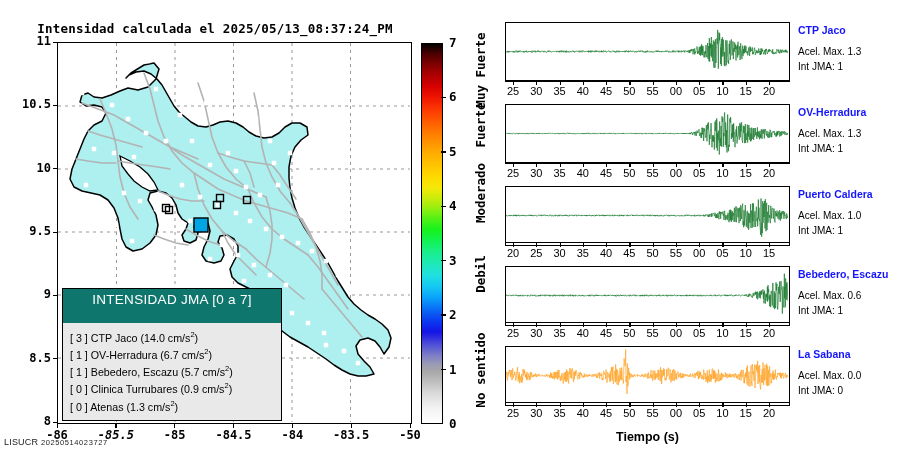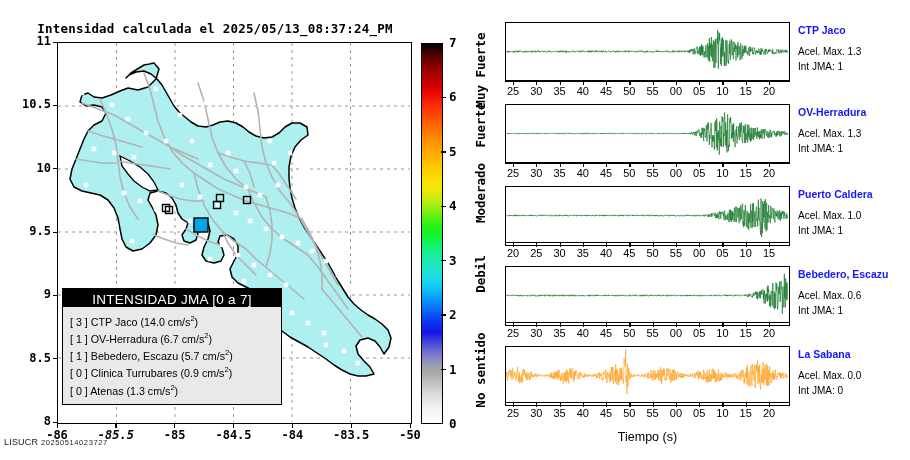--- a/index.html
+++ b/index.html
@@ -18,21 +18,21 @@
 
   
   .ytick-lab{position:absolute;right:0;font-family:"DejaVu Sans Mono",monospace;font-size:12px;
              font-weight:bold;color:#000;text-align:right;width:46px;}
   .xtick-lab{position:absolute;top:0;font-family:"DejaVu Sans Mono",monospace;font-size:12px;
              font-weight:bold;color:#000;text-align:center;width:60px;}
   .tickmark{position:absolute;background:#000;}
 
   
   #legend{left:62px;top:288px;width:220px;border:1px solid #000;background:#e9e9e9;box-sizing:border-box;}
-  #legend-header{background:#000000;color:#fff;text-align:center;font-size:13.5px;padding:3px 0 0 0;
+  #legend-header{background:#0f766e;color:#fff;text-align:center;font-size:13.5px;padding:3px 0 16px 0;
                  letter-spacing:.3px;}
   #legend-body{padding:5px 7px 6px 7px;}
   .legend-row{font-size:10.7px;color:#000;line-height:14.6px;white-space:nowrap;}
   .legend-row sup{font-size:7.5px;vertical-align:super;}
 
   
   #cbar-box{left:421px;top:43px;width:22px;height:381px;border:1.2px solid #000;box-sizing:border-box;
             background:linear-gradient(to top,
               #ffffff 0%, #f2f2f2 4%, #d9d9d9 8%, #bdbdbd 11%, #a8a8a8 13.5%,
               #9a9ab5 15.5%, #7b7bc8 18%, #4a4ad8 21%, #1414e6 24%,
@@ -57,21 +57,21 @@
   .seis-panel{position:absolute;left:505px;width:285px;height:60px;border:1.6px solid #000;
               background:#fff;box-sizing:border-box;overflow:hidden;}
   .seis-axis{position:absolute;left:505px;width:285px;height:20px;}
   .seis-axis .ax-line{position:absolute;left:0;top:0;width:100%;height:1.2px;background:#000;}
   .seis-axis .ax-tick{position:absolute;top:0;width:1.2px;height:5px;background:#000;}
   .seis-axis .ax-lab{position:absolute;top:5px;width:30px;margin-left:-15px;text-align:center;
                      font-size:11px;color:#000;}
   .st-name{position:absolute;left:798px;font-size:10.5px;font-weight:bold;color:#1414ff;white-space:nowrap;}
   .st-acc{position:absolute;left:798px;font-size:10px;color:#000;white-space:nowrap;}
   .st-int{position:absolute;left:798px;font-size:10px;color:#000;white-space:nowrap;text-align:center;}
-  #tiempo-label{left:505px;top:430px;width:285px;text-align:center;font-size:12.5px;color:#000;}
+  #tiempo-label{left:505px;top:430px;width:285px;text-align:center;font-size:12.5px;color:#000;font-weight:bold;}
 </style>
 </head>
 <body>
 
 <div id="root">
 
   <div class="abs" id="map-title">Intensidad calculada el 2025/05/13_08:37:24_PM</div>
 
   <div id="map-axis-labels">
       <div class="ytick-lab" style="left: 5px; top: 34px;">11</div>

